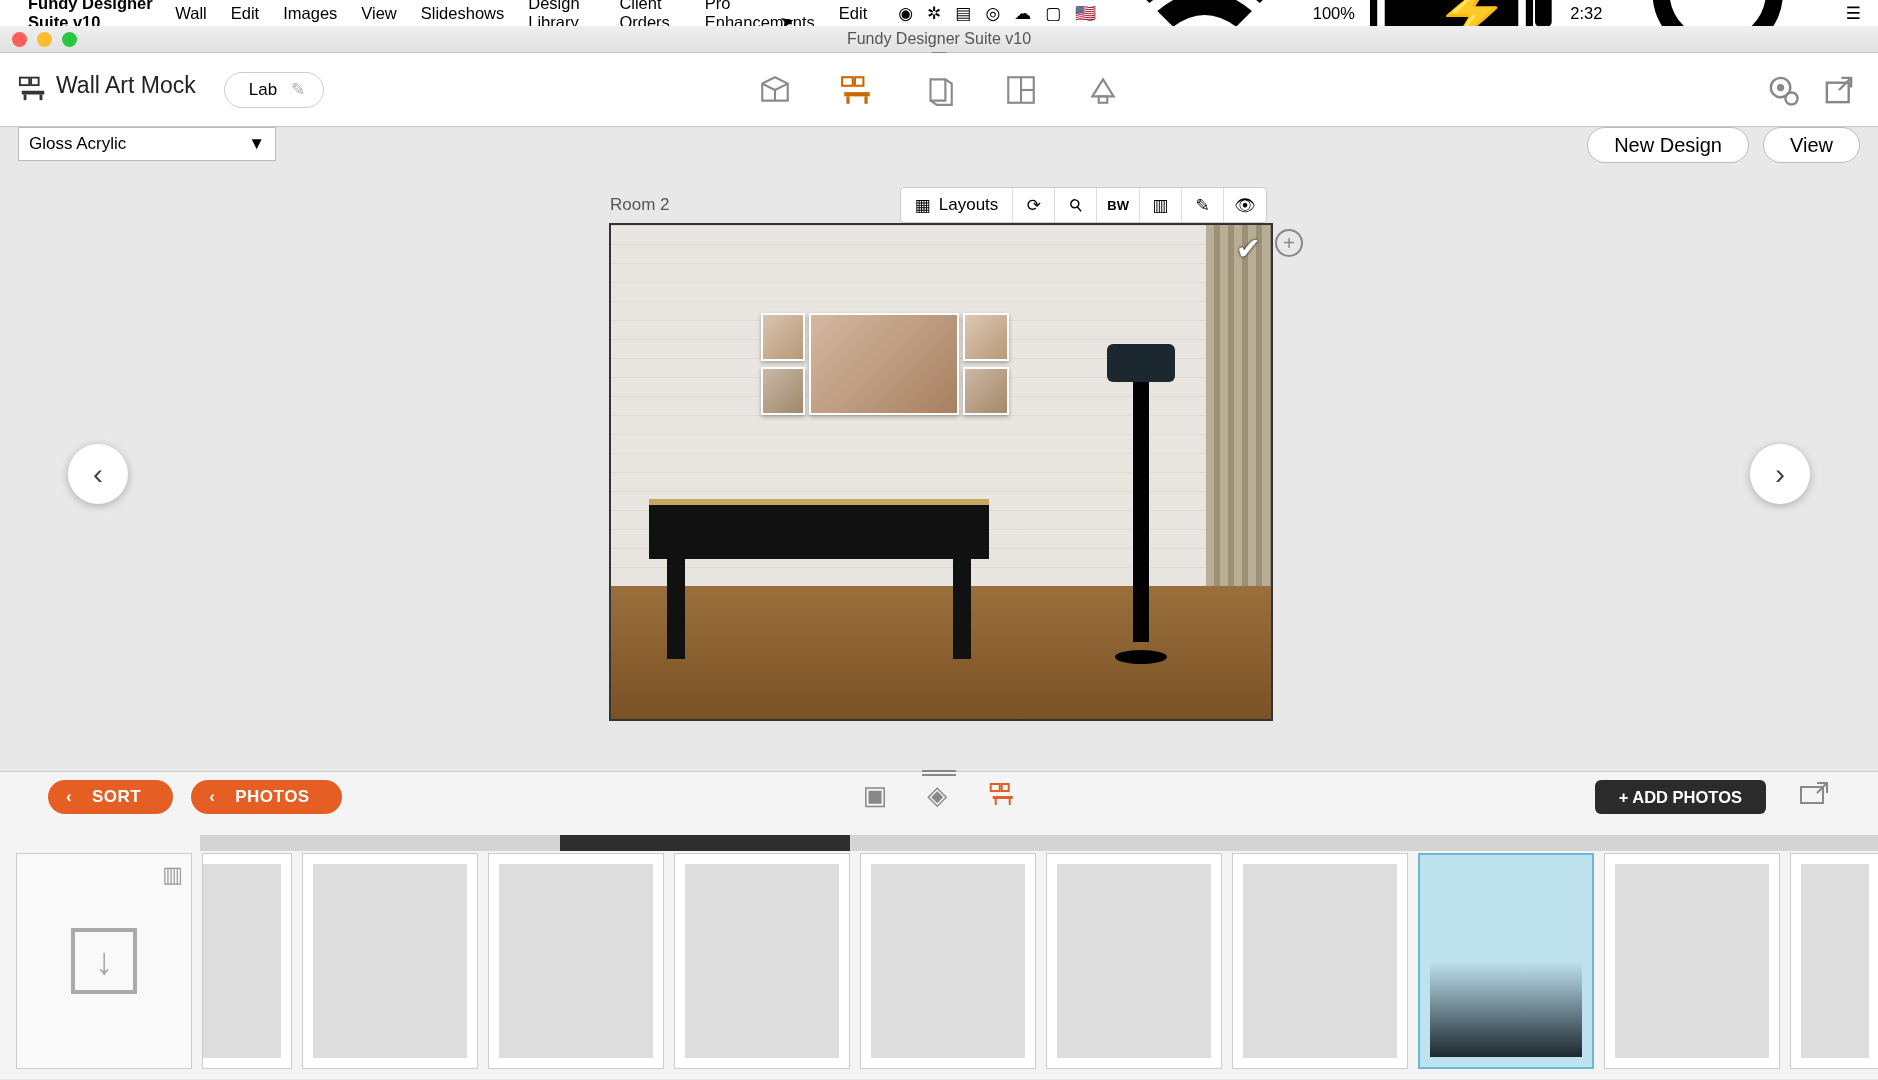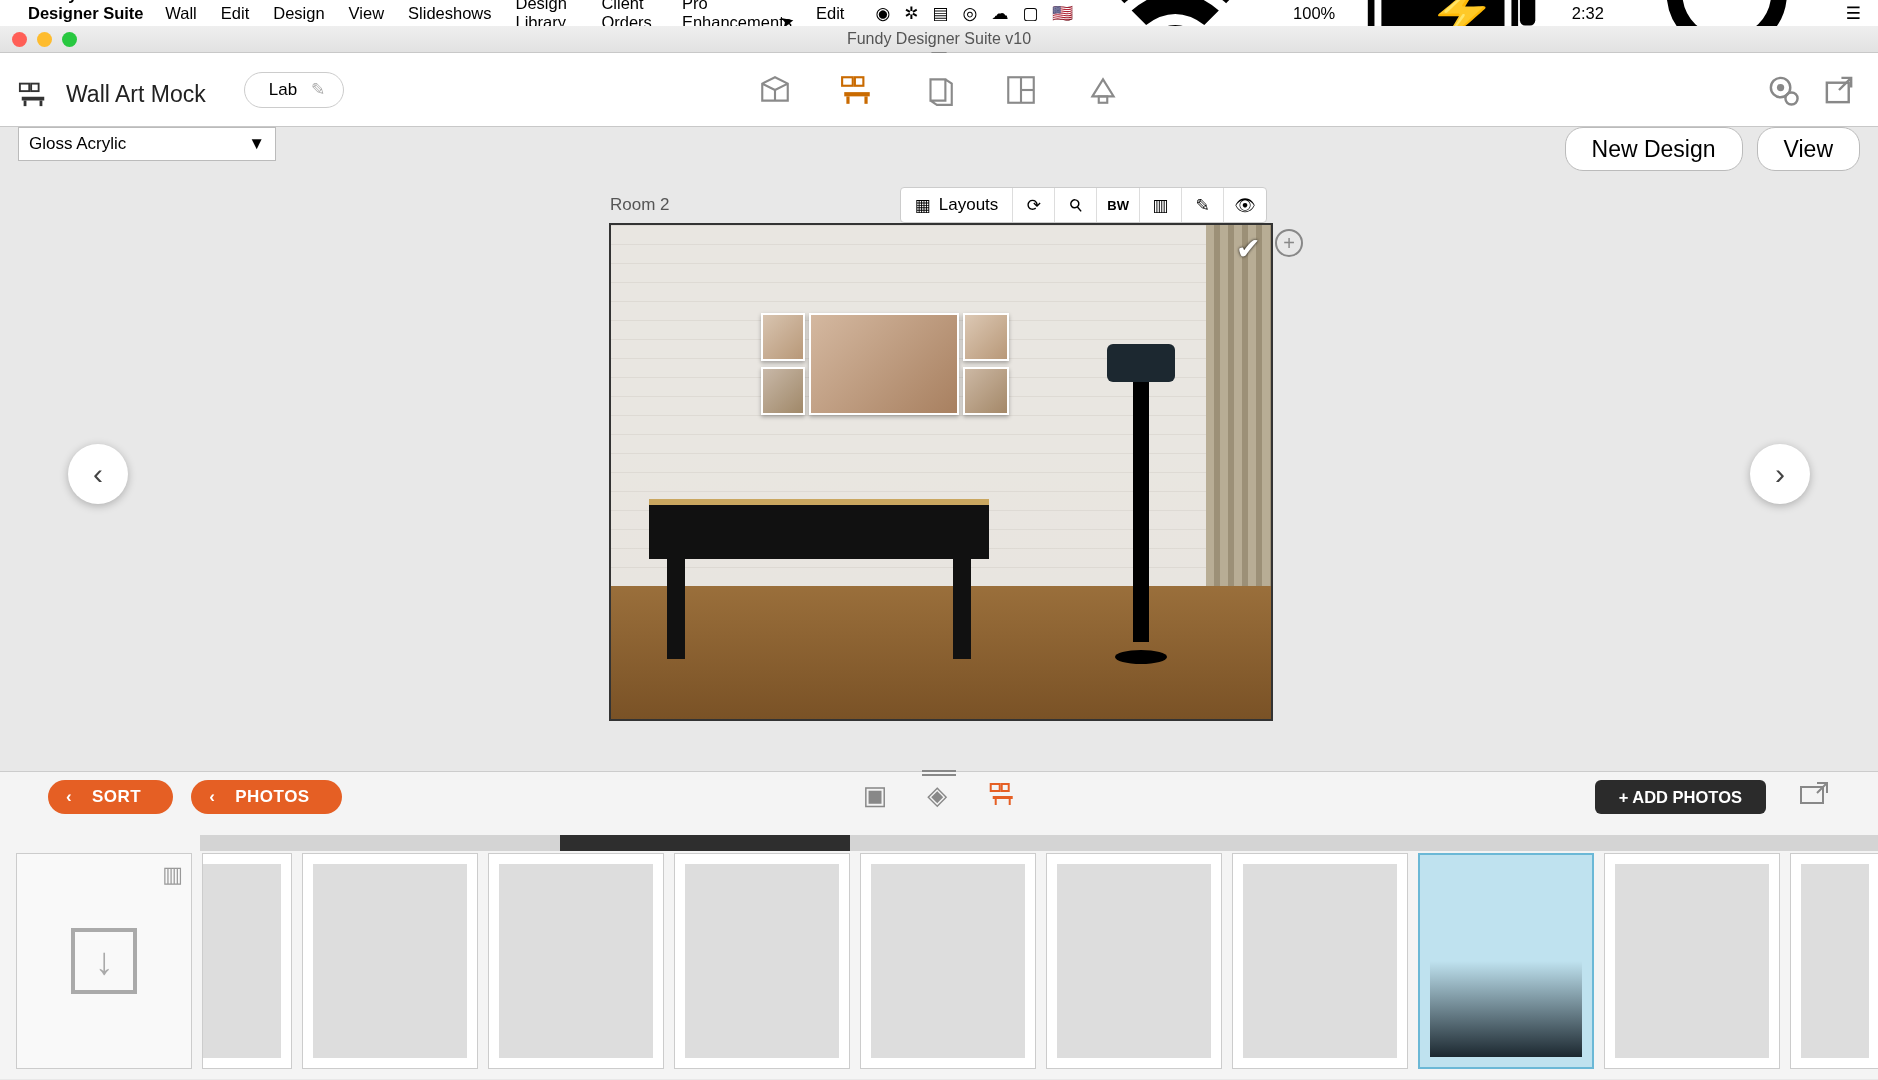--- a/index.html
+++ b/index.html
@@ -5,48 +5,48 @@
 *{margin:0;padding:0;box-sizing:border-box;font-family:-apple-system,BlinkMacSystemFont,"Helvetica Neue",sans-serif}
 body{width:1878px;height:1080px;overflow:hidden;background:#e8e8e8}
 
 
 .menubar{height:26px;background:#fff;display:flex;align-items:center;font-size:16.5px;padding:0 10px;gap:0}
 .menubar .apple{font-size:19px;margin-right:18px}
 .menubar .appname{font-weight:700;margin-right:20px}
 .menubar .mitem{margin-right:24px;cursor:default}
 .menubar .spacer{flex:1}
 .menubar .ricon{margin:0 7px;font-size:17px}
-.menubar .rtext{font-size:16.5px;margin:0 24px}
+.menubar .rtext{font-size:16.5px;margin:0 6px}
 .cursor{position:absolute;left:780px;top:11px;font-size:17px;pointer-events:none;transform:rotate(-15deg)}
 
 
 .titlebar{height:27px;background:linear-gradient(#efefef,#e2e2e2);border-bottom:1px solid #c8c8c8;display:flex;align-items:center;position:relative}
 .traffic{display:flex;gap:10px;margin-left:12px}
 .traffic span{width:15px;height:15px;border-radius:50%}
 .tred{background:#ff5f57}.tyel{background:#febc2e}.tgrn{background:#28c840}
 .titlebar .title{position:absolute;left:50%;transform:translateX(-50%);font-size:16px;color:#555}
 .titlebar .marker{position:absolute;left:50%;top:26px;transform:translateX(-50%);width:0;height:0;border-left:8px solid transparent;border-right:8px solid transparent;border-top:10px solid #888}
 
 
 .toolbar{height:74px;background:#fff;border-bottom:1px solid #c8c8c8;display:flex;align-items:center;position:relative}
-.toolbar .left{display:flex;align-items:flex-end;gap:18px;margin-left:18px}
+.toolbar .left{display:flex;align-items:flex-start;gap:8px;margin-left:18px}
 .toolbar .moduleicon{width:30px;height:30px;display:flex;align-items:center;justify-content:center}
 .toolbar .modulename{font-size:23px;font-weight:500;color:#222}
 .toolbar .labpill{height:36px;border:1px solid #ccc;border-radius:18px;display:flex;align-items:center;padding:0 18px 0 24px;gap:14px;font-size:17px;margin-left:20px}
 .toolbar .center{position:absolute;left:50%;transform:translateX(-50%);display:flex;gap:48px}
 .toolbar .ticon{width:34px;height:34px;display:flex;align-items:center;justify-content:center;font-size:28px;color:#8a8a8a}
 .toolbar .ticon.active{color:#c96a00}
 .toolbar .right{margin-left:auto;margin-right:22px;display:flex;gap:22px}
 .toolbar .right .ticon{font-size:26px}
 
 
 .workhead{height:50px;display:flex;align-items:flex-start;padding:0 18px}
 .material-dd{height:34px;width:258px;background:#fff;border:1px solid #bbb;display:flex;align-items:center;padding:0 10px;font-size:17px;justify-content:space-between}
 .workhead .spacer{flex:1}
-.pillbtn{height:44px;border:1px solid #bbb;border-radius:18px;background:#fff;padding:10px 26px;font-size:23px;display:flex;align-items:center}
+.pillbtn{height:36px;border:1px solid #bbb;border-radius:18px;background:#fff;padding:10px 26px;font-size:20px;display:flex;align-items:center}
 
 
 .canvasarea{height:594px;position:relative}
 .roomlabel{position:absolute;left:610px;top:18px;font-size:17px;color:#555}
 .roomtools{position:absolute;right:611px;top:10px;display:flex;background:#fff;border:1px solid #ccc;border-radius:4px;overflow:hidden}
 .roomtools .rt{height:34px;min-width:42px;display:flex;align-items:center;justify-content:center;font-size:17px;border-right:1px solid #ddd;padding:0 10px}
 .roomtools .rt:last-child{border-right:none}
 .roomtools .rt.layouts{padding:0 14px;gap:8px}
 .addroom{position:absolute;right:575px;top:52px;width:28px;height:28px;border:2px solid #888;border-radius:50%;display:flex;align-items:center;justify-content:center;font-size:20px;color:#888;background:#e8e8e8}
 
@@ -107,21 +107,21 @@
 svg{width:100%;height:100%}
 </style>
 </head>
 <body>
 
 <div class="menubar">
   <span class="apple"></span>
   <span class="appname">Fundy Designer Suite v10</span>
   <span class="mitem">Wall</span>
   <span class="mitem">Edit</span>
-  <span class="mitem">Design</span>
+  <span class="mitem">Images</span>
   <span class="mitem">View</span>
   <span class="mitem">Slideshows</span>
   <span class="mitem">Design Library</span>
   <span class="mitem">Client Orders</span>
   <span class="mitem">Pro Enhancements</span>
   <span class="mitem">Edit</span>
   <span class="spacer"></span>
   <span class="ricon">◉</span>
   <span class="ricon">✲</span>
   <span class="ricon">▤</span>

